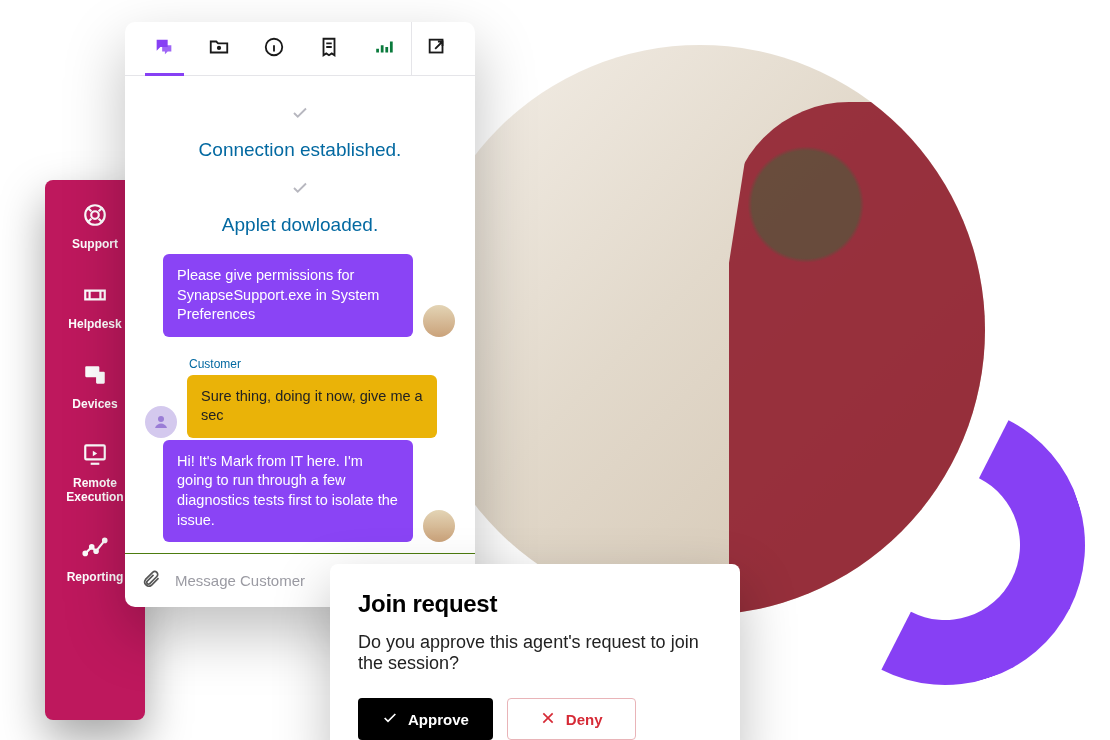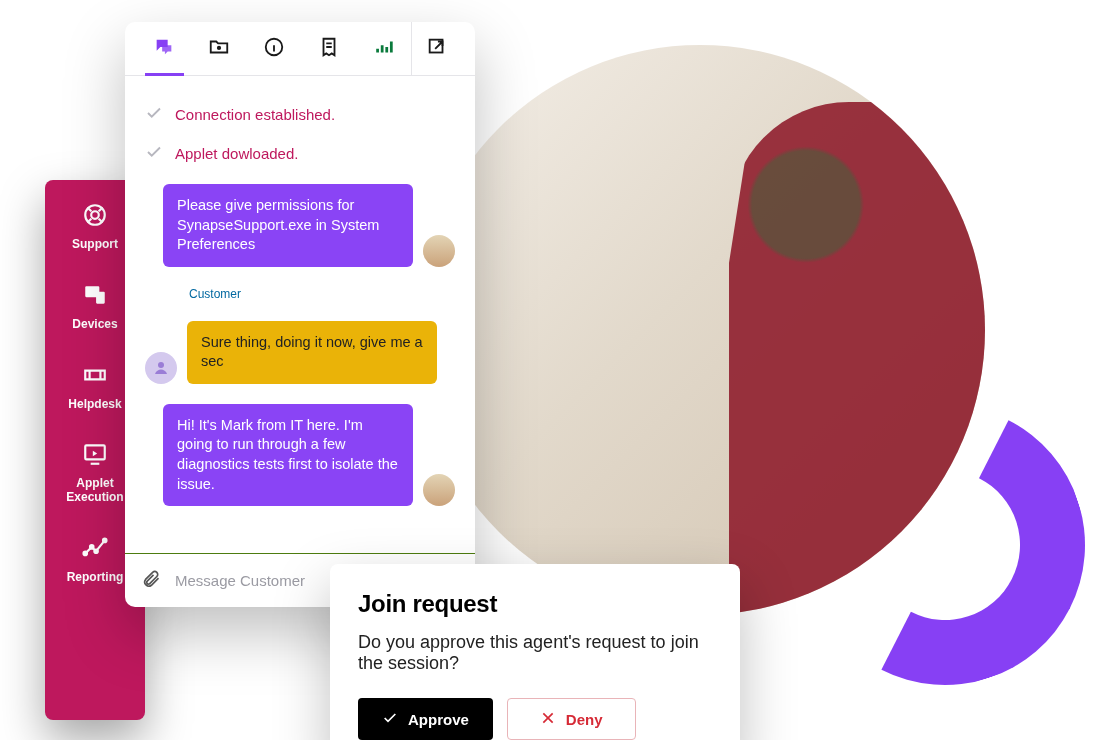--- a/index.html
+++ b/index.html
@@ -125,26 +125,27 @@
   .messages-area{
     flex:1;
     padding: 28px 20px 14px;
     overflow:hidden;
   }
   .status-line{
     display:flex;
     align-items:center;
     gap:12px;
     margin-bottom:18px;
-    color:#be185d;
-    font-size:15px;
+    color:#0369a1;
+    font-size:19px;
+    flex-direction:column;
   }
   .status-line svg{width:18px;height:18px;stroke:#b7b7bf;stroke-width:2.5;fill:none;}
 
-  .msg-row{display:flex;align-items:flex-end;gap:10px;margin:20px 0;}
+  .msg-row{display:flex;align-items:flex-end;gap:10px;margin:2px 0;}
   .msg-row.agent{justify-content:flex-end;}
   .msg-row.customer{justify-content:flex-start;}
   .bubble{
     max-width: 250px;
     padding:12px 14px;
     border-radius:6px;
     font-size:14.5px;
     line-height:1.35;
   }
   .bubble.agent{background:#8a44f5;color:#fff;}
@@ -227,45 +228,45 @@
           <circle cx="12" cy="12" r="3.5"></circle>
           <path d="M5 5l3.6 3.6M19 5l-3.6 3.6M5 19l3.6-3.6M19 19l-3.6-3.6"></path>
         </svg>
     </span>
     <span class="lbl">Support</span>
   </div>
 
   <div class="sidebar-item">
     <span>
       <svg viewBox="0 0 24 24">
+          <path d="M3 8h18v8H3zM7 8v8M17 8v8"></path>
+        </svg>
+    </span>
+    <span class="lbl">Helpdesk</span>
+  </div>
+
+  <div class="sidebar-item">
+    <span>
+      <svg viewBox="0 0 24 24">
           <rect x="3" y="4" width="13" height="10" rx="1" fill="#fff" stroke="none"></rect>
           <rect x="13" y="9" width="8" height="11" rx="1" fill="#fff" stroke="none"></rect>
         </svg>
     </span>
     <span class="lbl">Devices</span>
-  </div>
-
-  <div class="sidebar-item">
-    <span>
-      <svg viewBox="0 0 24 24">
-          <path d="M3 8h18v8H3zM7 8v8M17 8v8"></path>
-        </svg>
-    </span>
-    <span class="lbl">Helpdesk</span>
   </div>
 
   <div class="sidebar-item">
     <span>
       <svg viewBox="0 0 24 24">
           <rect x="3" y="4" width="18" height="13" rx="1"></rect>
           <path d="M10 9l4 2.5-4 2.5z" fill="#fff" stroke="none"></path>
           <path d="M8 21h8"></path>
         </svg>
     </span>
-    <span class="lbl">Applet
+    <span class="lbl">Remote
 Execution</span>
   </div>
 
   <div class="sidebar-item">
     <span>
       <svg viewBox="0 0 24 24">
           <path d="M3 17l6-6 4 4 8-10"></path>
           <circle cx="3" cy="17" r="1.6" fill="#fff"></circle>
           <circle cx="9" cy="11" r="1.6" fill="#fff"></circle>
           <circle cx="13" cy="15" r="1.6" fill="#fff"></circle>

